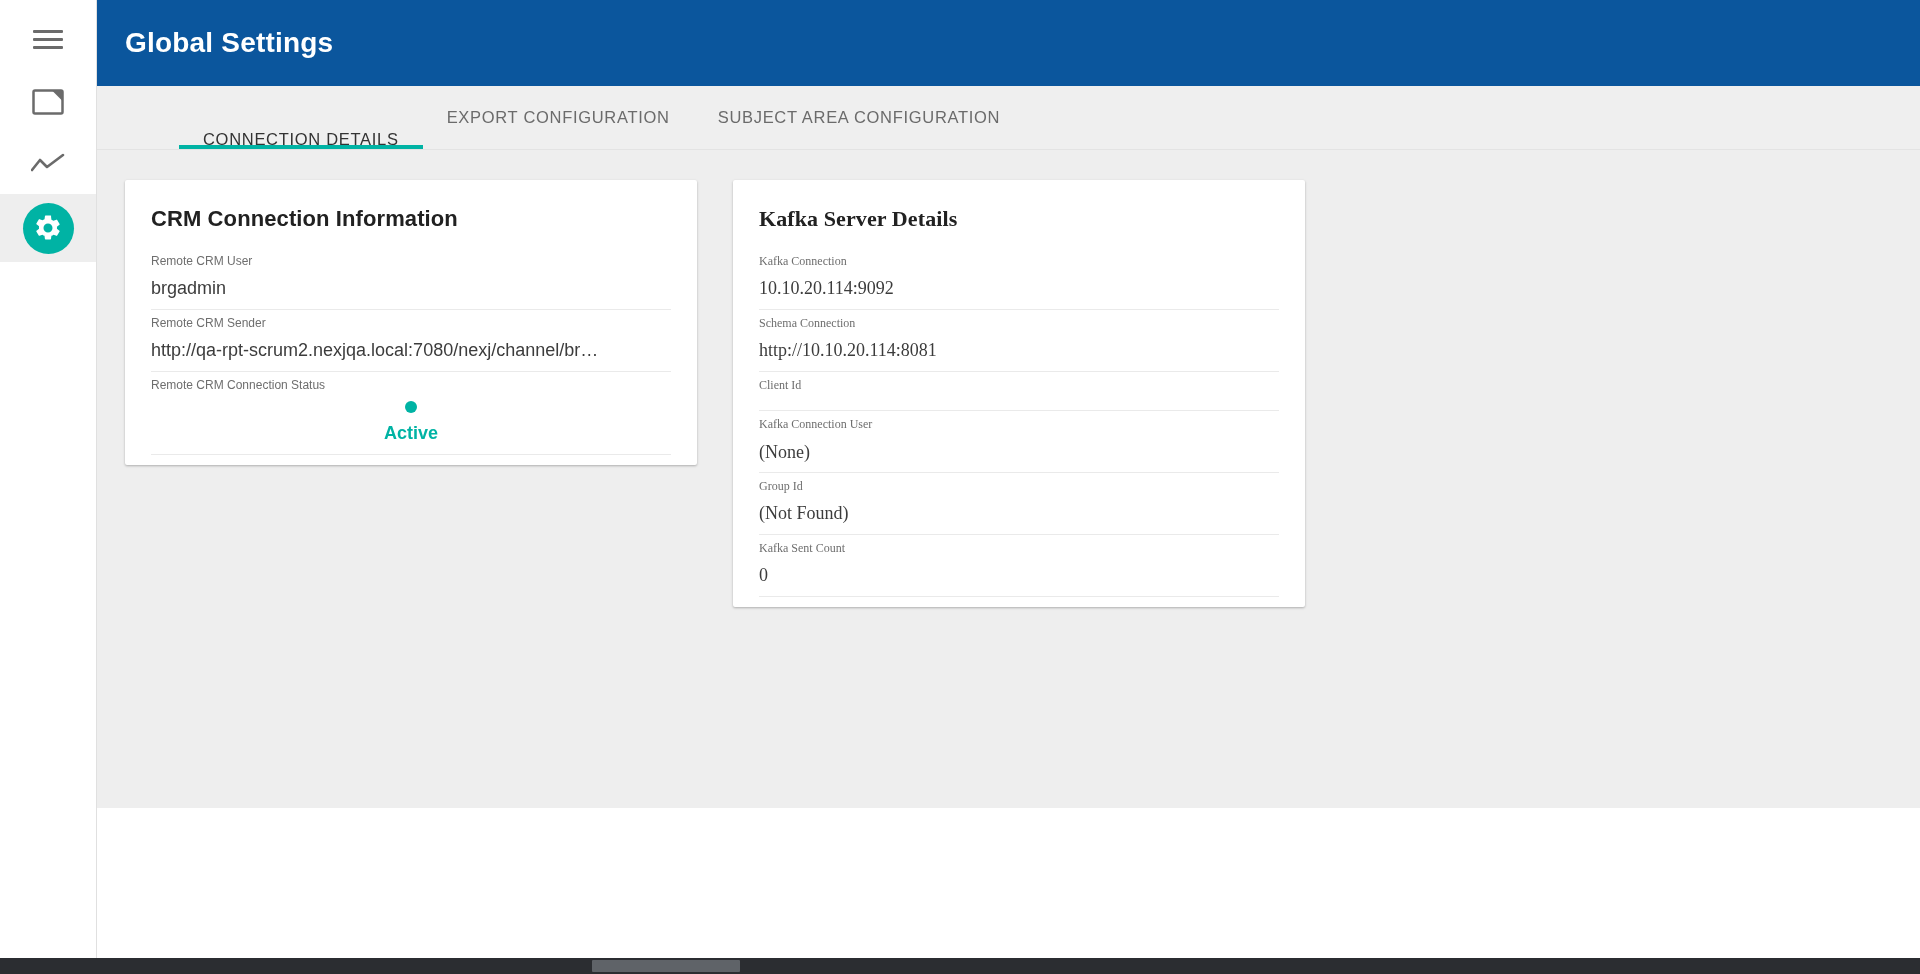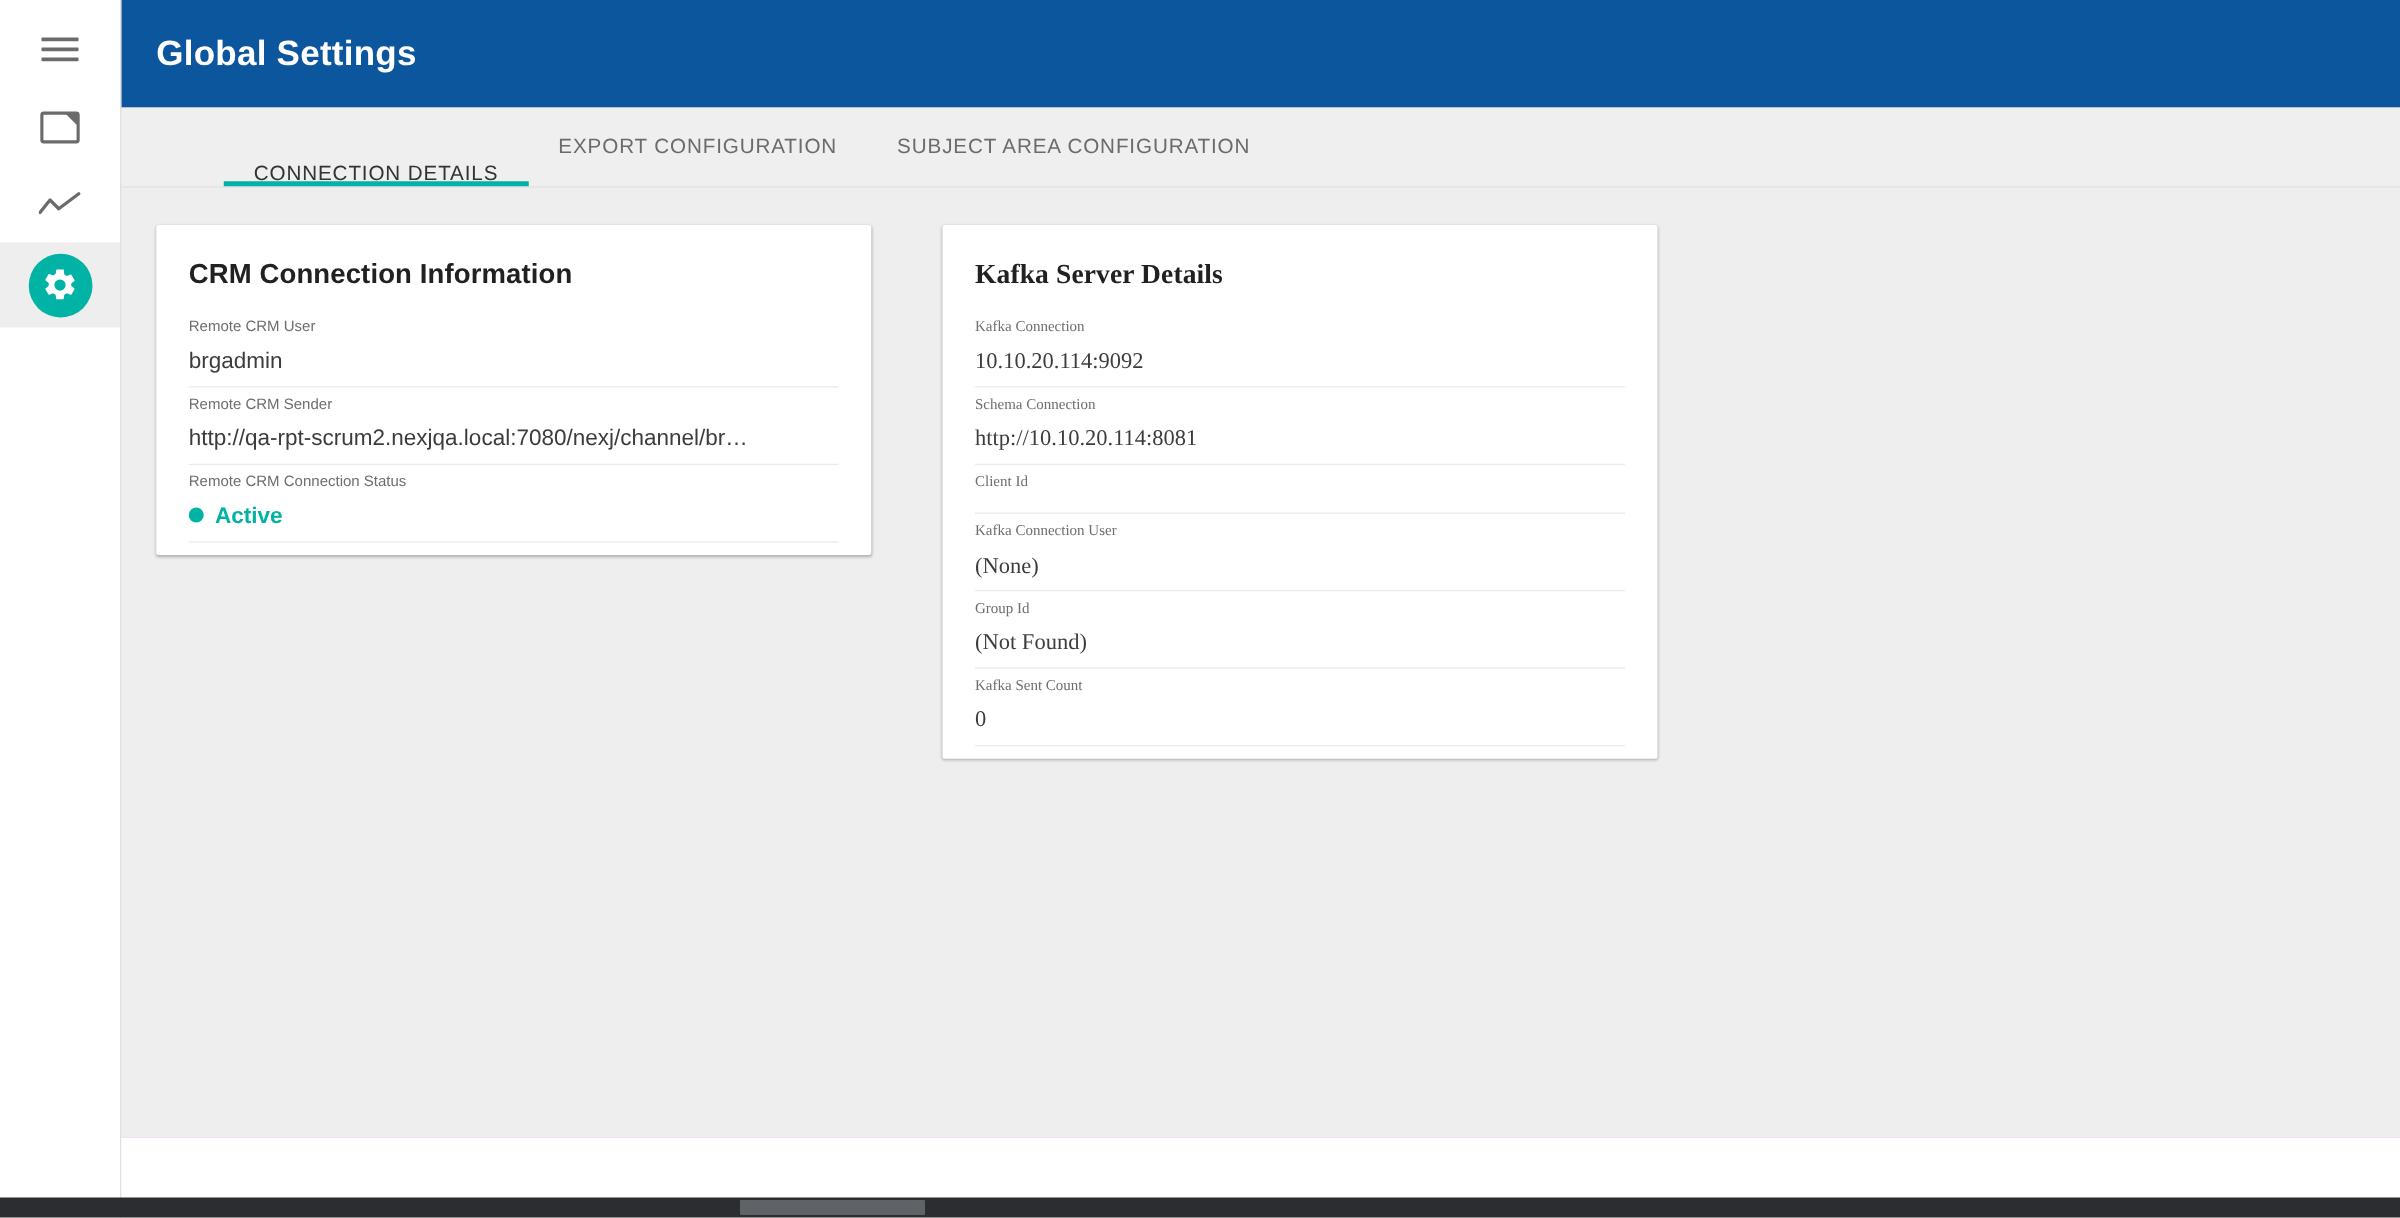--- a/index.html
+++ b/index.html
@@ -55,22 +55,22 @@
     border-radius: 50%;
     background: #00b3a4;
     display: flex;
     align-items: center;
     justify-content: center;
   }
 
   
   .main {
     flex: 1;
-    height: 910px;
-    background: #f0abfc;
+    height: 808px;
+    background: #7f1d1d;
     display: flex;
     flex-direction: column;
     position: relative;
   }
   .appbar {
     height: 86px;
     min-height: 86px;
     background: #0b569d;
     display: flex;
     align-items: center;
@@ -122,21 +122,21 @@
   }
 
   
   .content {
     flex: 1;
     background: #eeeeee;
     padding: 30px 0 0 28px;
     box-sizing: border-box;
     display: flex;
     align-items: flex-start;
-    gap: 57px;
+    gap: 36px;
     overflow: hidden;
   }
   .card {
     background: #ffffff;
     box-shadow: 0 1px 3px rgba(0,0,0,0.16), 0 1px 2px rgba(0,0,0,0.12);
     border-radius: 2px;
     padding: 22px 26px 10px 26px;
     box-sizing: border-box;
   }
   .card-crm { width: 572px; }
@@ -165,20 +165,21 @@
     white-space: nowrap;
     overflow: hidden;
     text-overflow: ellipsis;
   }
   .field-value.status {
     color: #00b3a4;
     font-weight: bold;
     display: flex;
     align-items: center;
     gap: 9px;
+    flex-direction: column;
   }
   .status-dot {
     width: 12px;
     height: 12px;
     border-radius: 50%;
     background: #00b3a4;
     display: inline-block;
     flex: 0 0 auto;
   }
 

